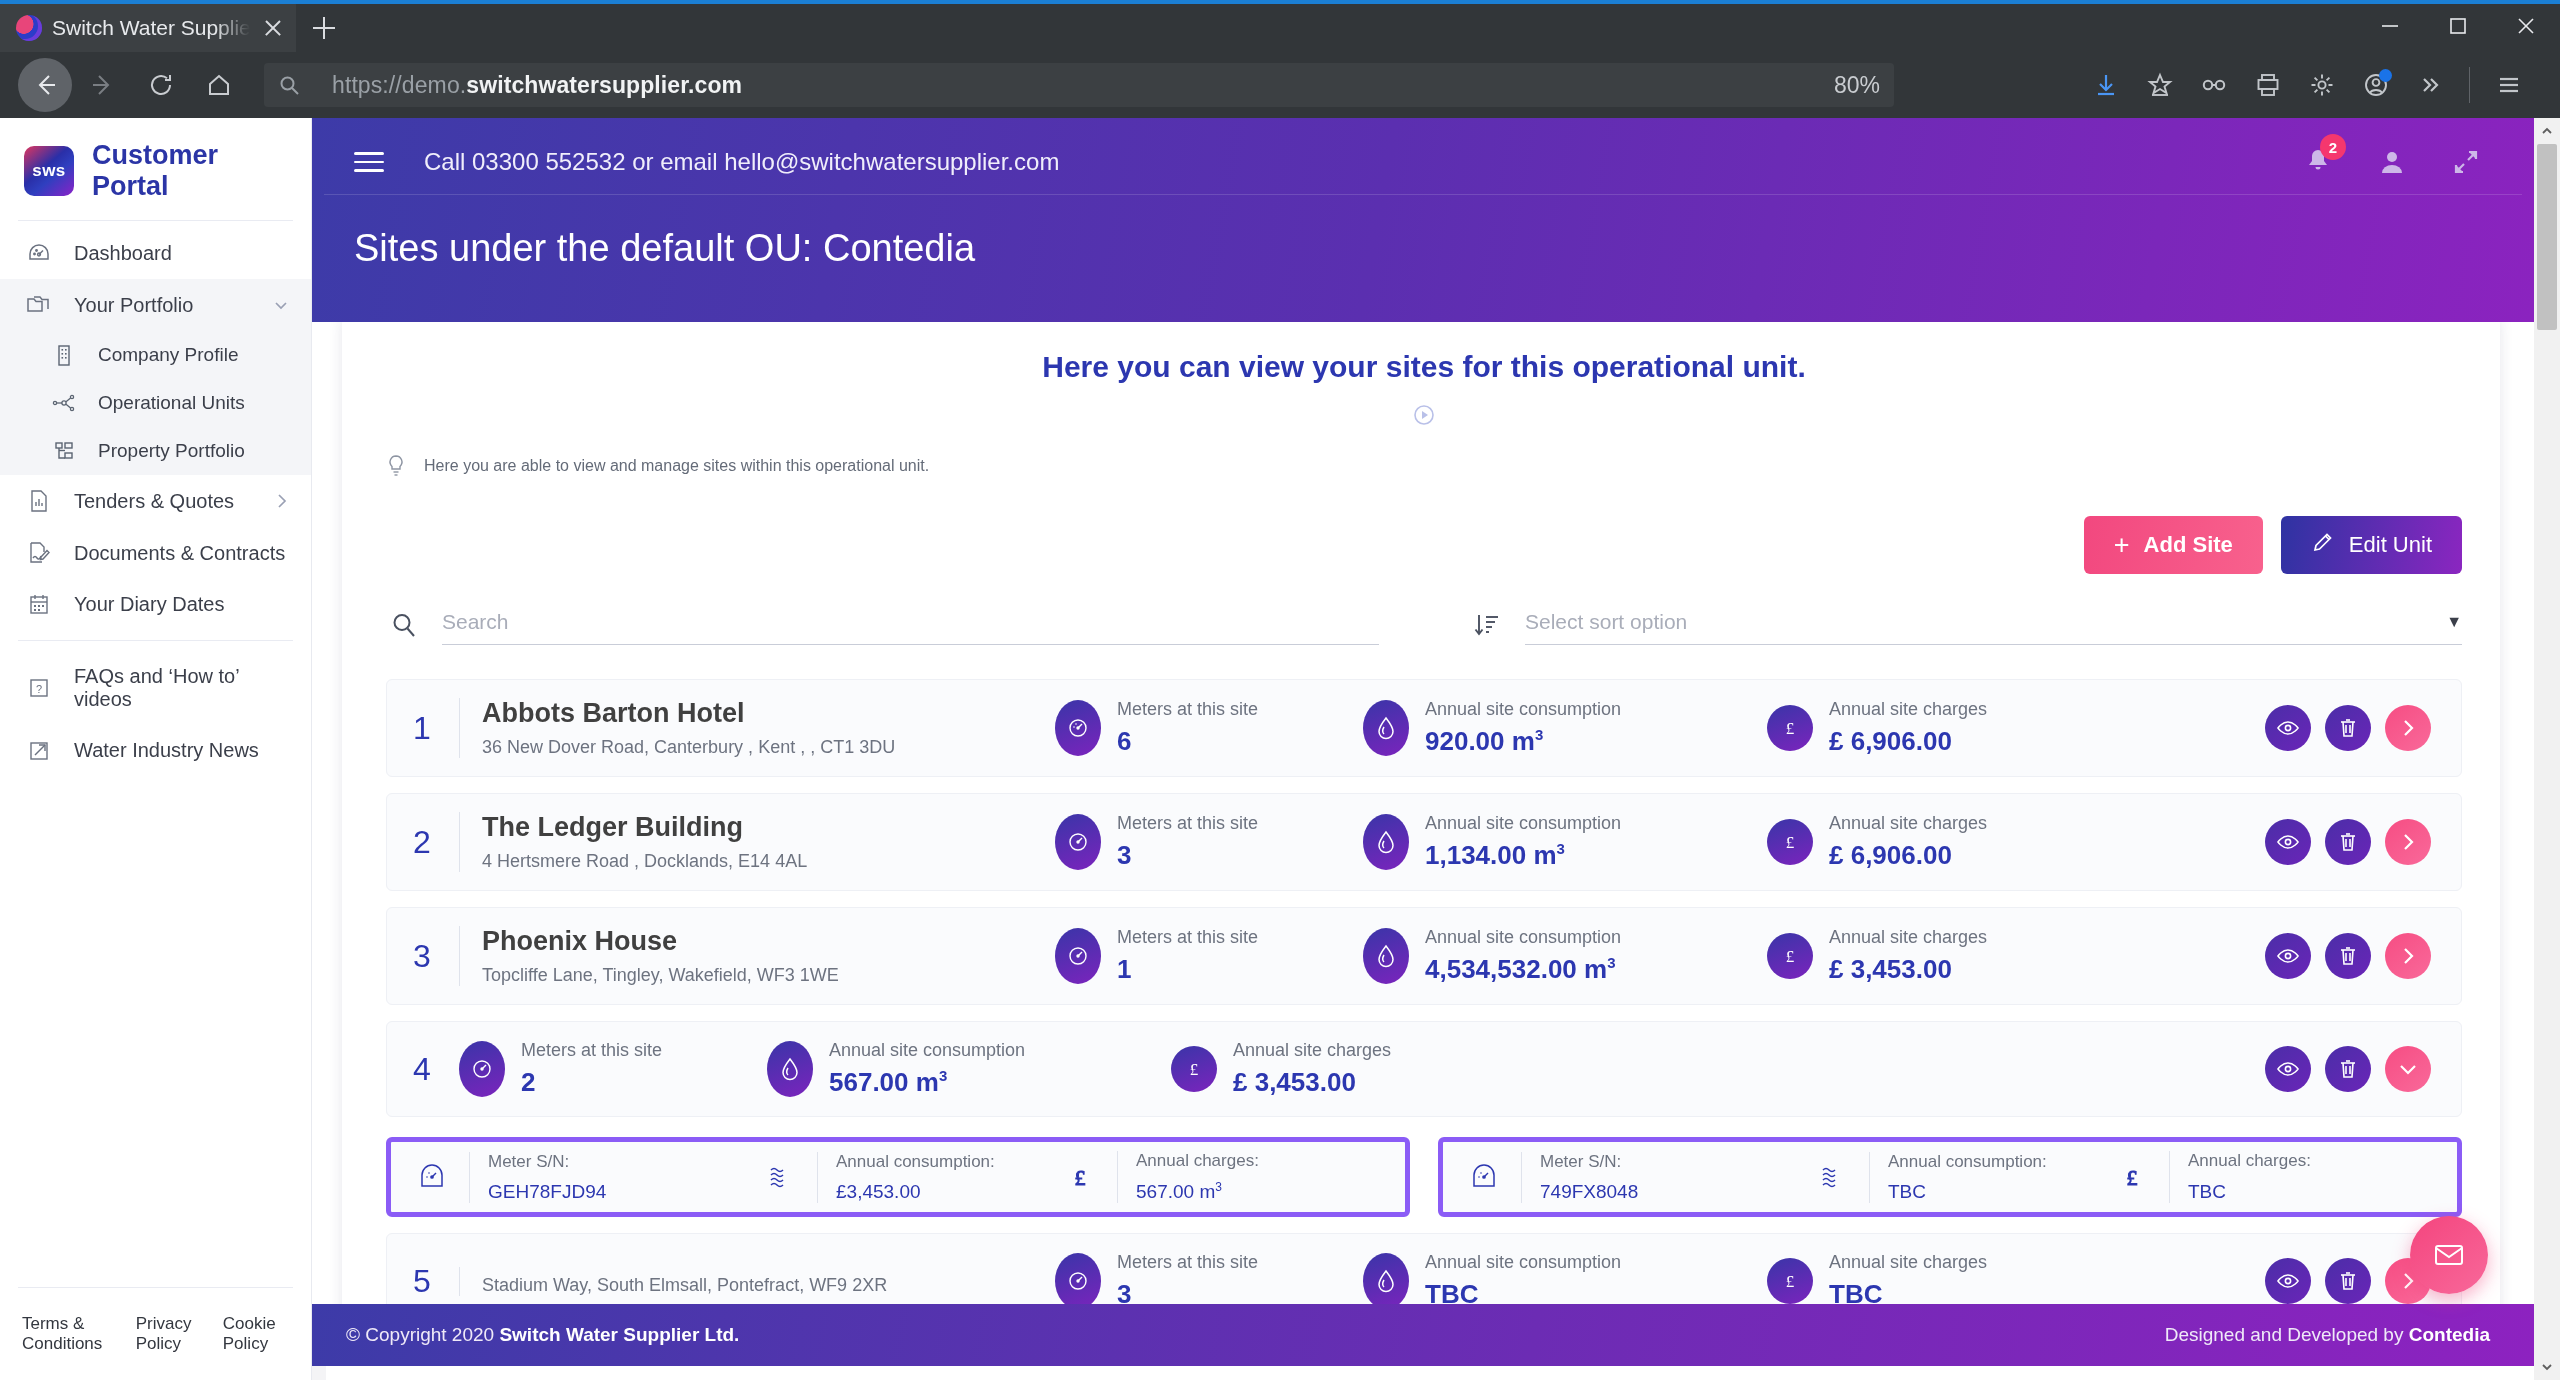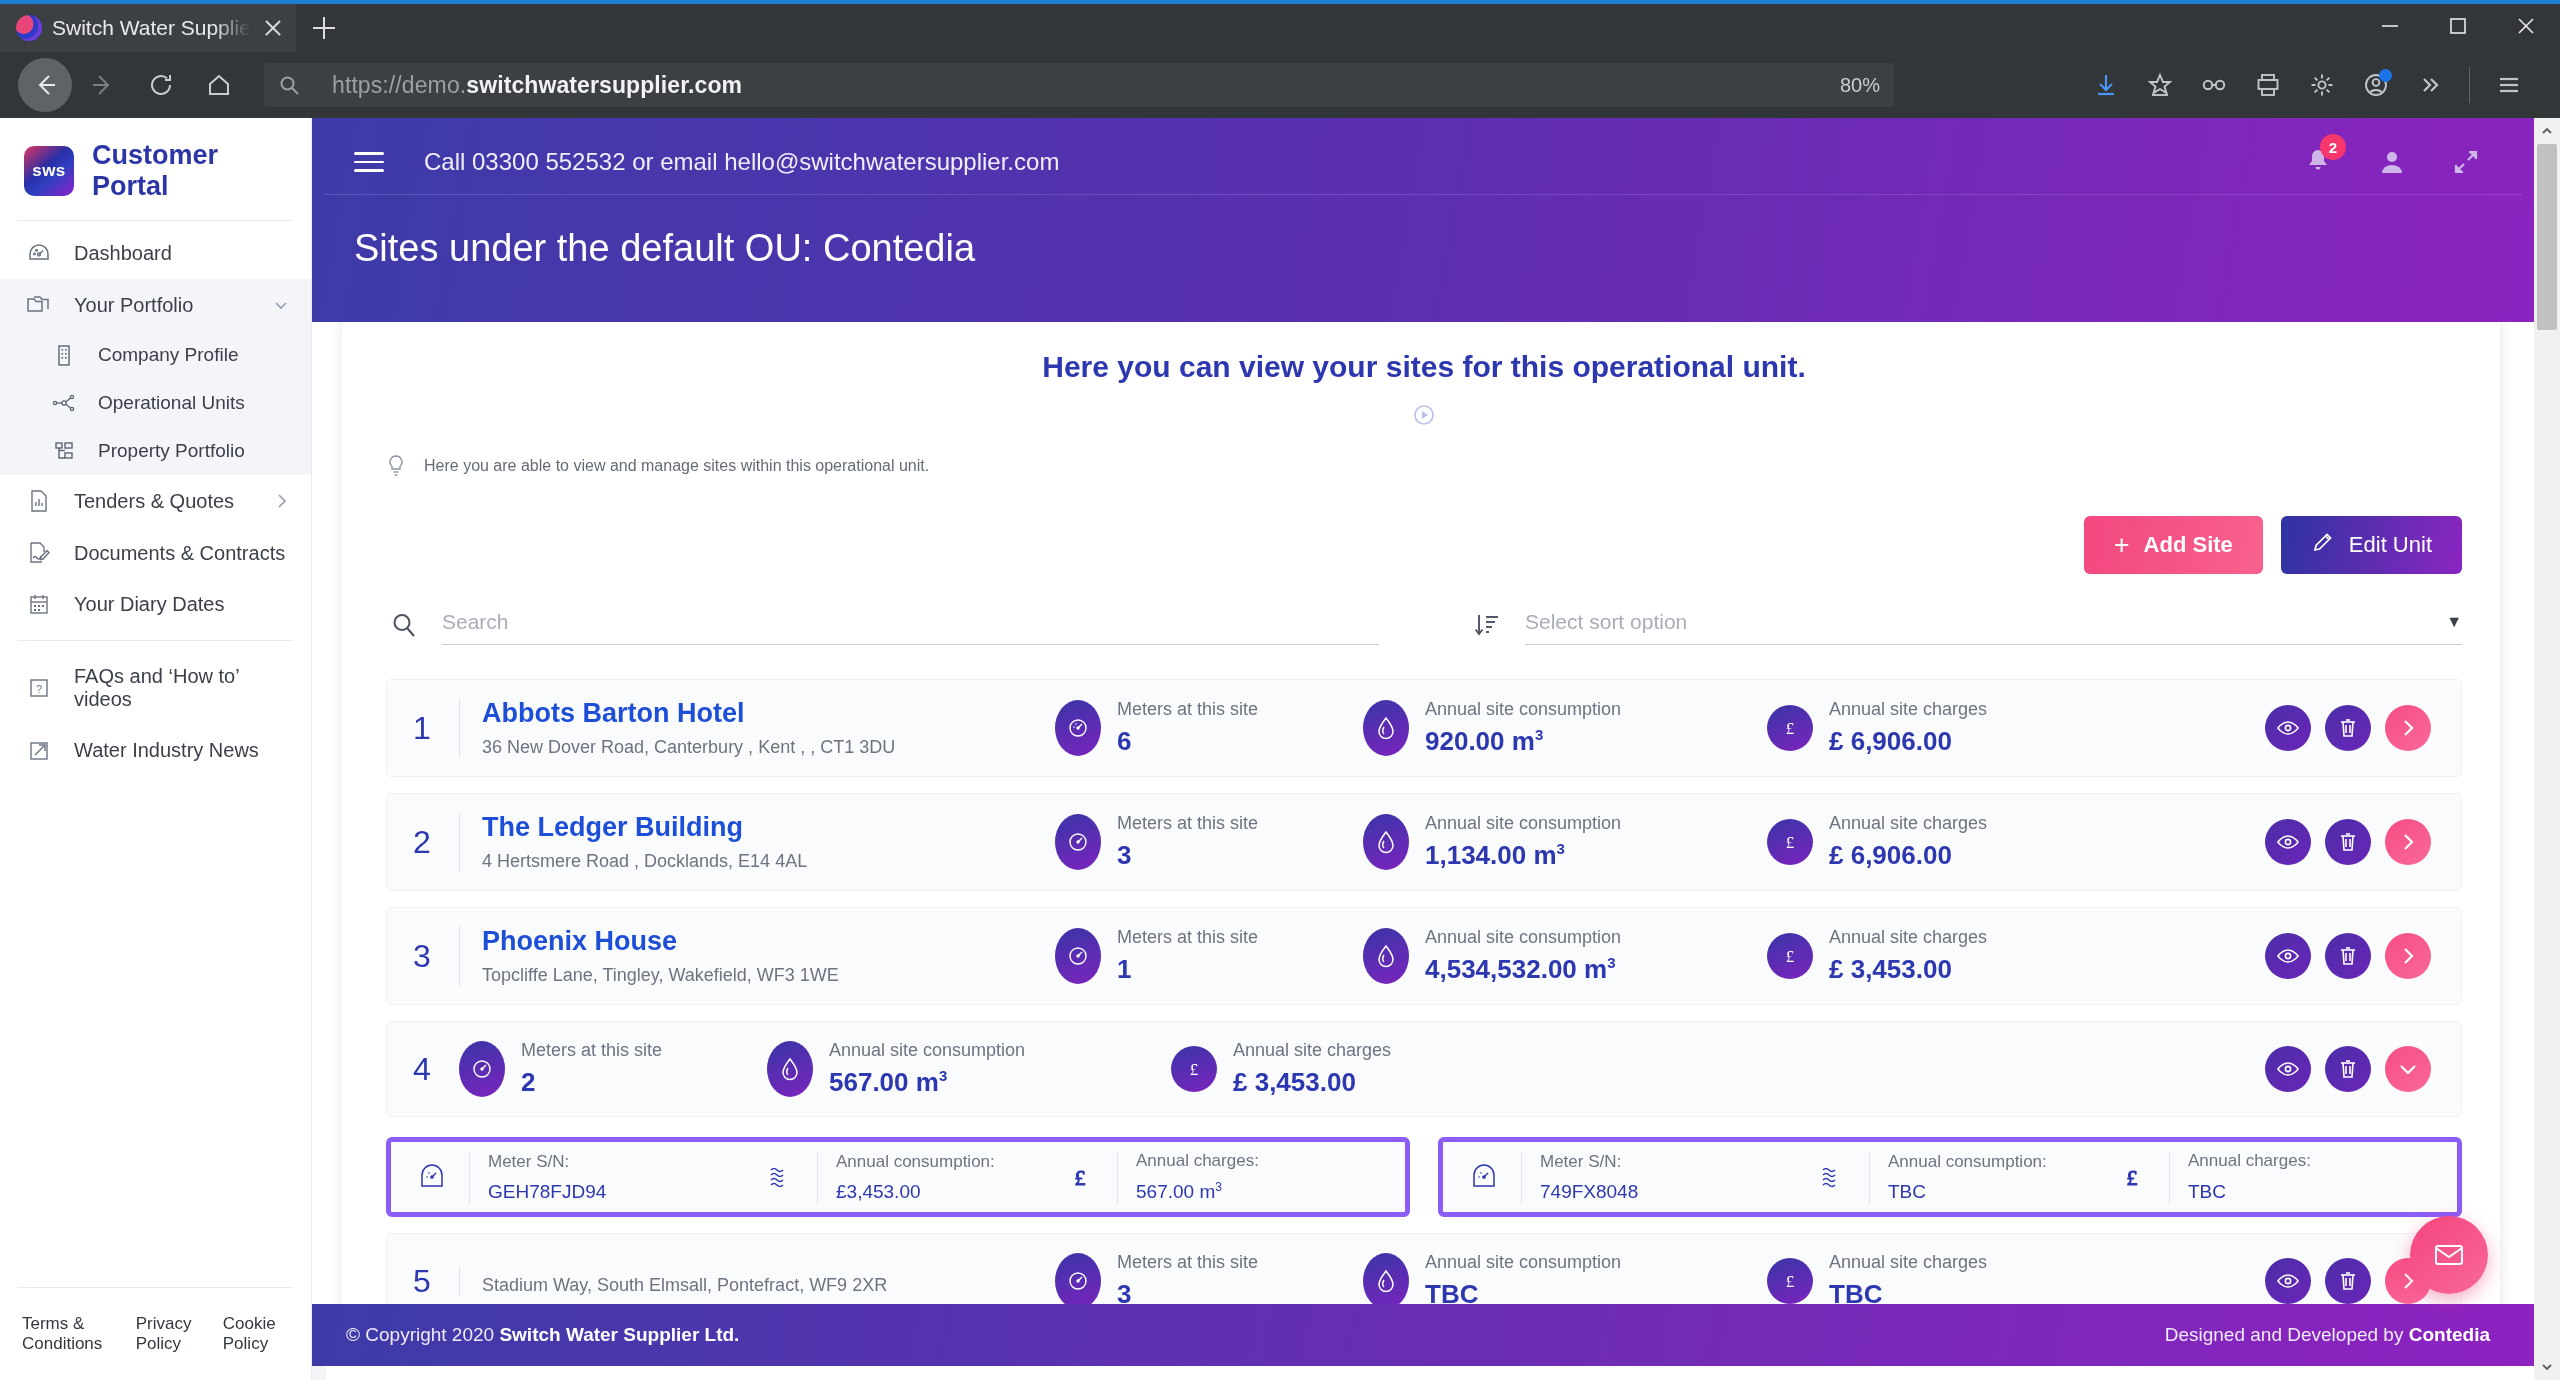--- a/index.html
+++ b/index.html
@@ -65,21 +65,21 @@
   .navicon svg { stroke: #c9ccd0; }
   .navicon.back svg { stroke: #e8eaed; }
   .navicon.fwd svg { stroke: #7a7e83; }
 
   .omnibox {
     flex: 0 0 1630px; margin-left: 14px; height: 44px; background: #3c4043; border-radius: 4px;
     display: flex; align-items: center; padding: 0 14px; gap: 12px;
   }
   .omnibox .url { flex: 1; font-size: 23px; color: #9aa0a6; letter-spacing: .1px; margin-left: 20px; }
   .omnibox .url b { color: #f1f3f4; font-weight: 700; }
-  .omnibox .zoom { font-size: 20px; color: #c9ccd0; }
+  .omnibox .zoom { font-size: 23px; color: #c9ccd0; }
 
   .toolicons { margin-left: auto; display: flex; align-items: center; gap: 4px; padding-right: 8px; }
   .toolicon { width: 50px; height: 50px; display: flex; align-items: center; justify-content: center; position: relative; }
   .toolicon svg { stroke: #c2c6ca; }
   .toolicon.dl svg { stroke: #4a96f5; }
   .tool-badge {
     position: absolute; top: 9px; right: 9px; width: 13px; height: 13px; border-radius: 50%;
     background: #1a73e8;
   }
   .toolsep { width: 1px; height: 36px; background: #5f6368; margin: 0 10px; }
@@ -180,21 +180,21 @@
   .fld .ph { color: #a9adb9; font-size: 21px; }
   .fld .caret { margin-left: auto; color: #3b3f4a; font-size: 16px; }
 
   .sites { margin-top: 34px; display: flex; flex-direction: column; gap: 16px; }
   .site-row {
     background: #fafbfd; border: 1px solid #eef0f5; border-radius: 6px;
     display: flex; align-items: center; padding: 18px 22px 18px 26px; min-height: 94px;
   }
   .rank { width: 46px; flex: 0 0 46px; color: #2c37b0; font-size: 32px; }
   .namecell { flex: 0 0 596px; border-left: 1px solid #dfe3ec; padding-left: 22px; }
-  .site-name { color: #1d4ed8; font-size: 27px; font-weight: 700; }
+  .site-name { color: #404040; font-size: 27px; font-weight: 700; }
   .site-addr { color: #6d7380; font-size: 18px; margin-top: 8px; }
 
   .stat { display: flex; align-items: center; gap: 16px; }
   .stat.meters  { flex: 0 0 308px; }
   .stat.consum  { flex: 0 0 404px; }
   .stat.charges { flex: 0 0 300px; }
   .badge-ic {
     width: 46px; height: 56px; flex: 0 0 46px; border-radius: 50%/50%;
     background: linear-gradient(160deg,#3a35a8 0%,#7b24bd 100%);
     display: flex; align-items: center; justify-content: center;

